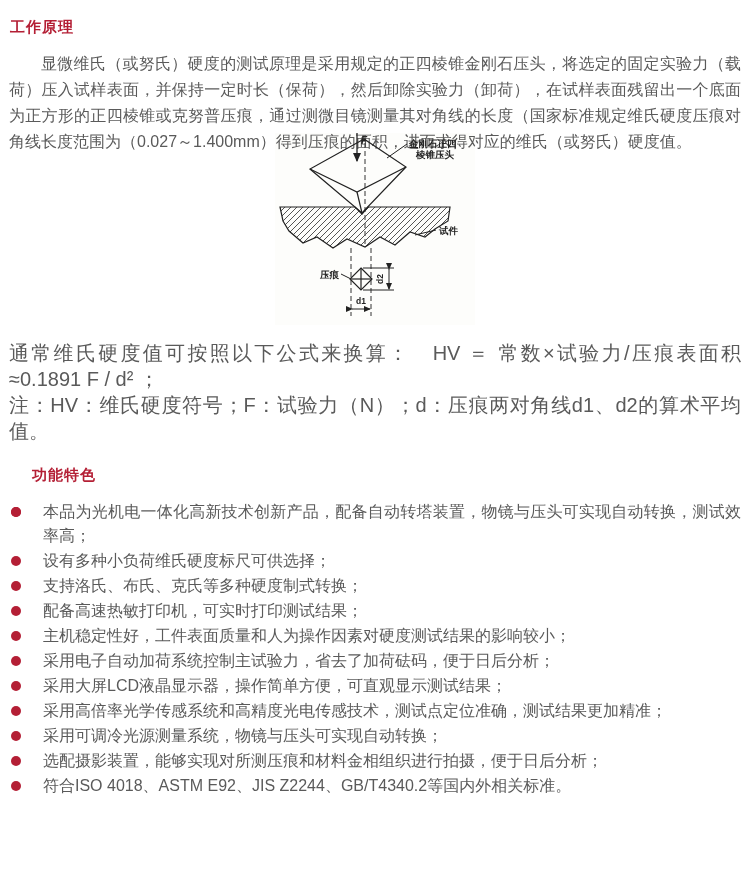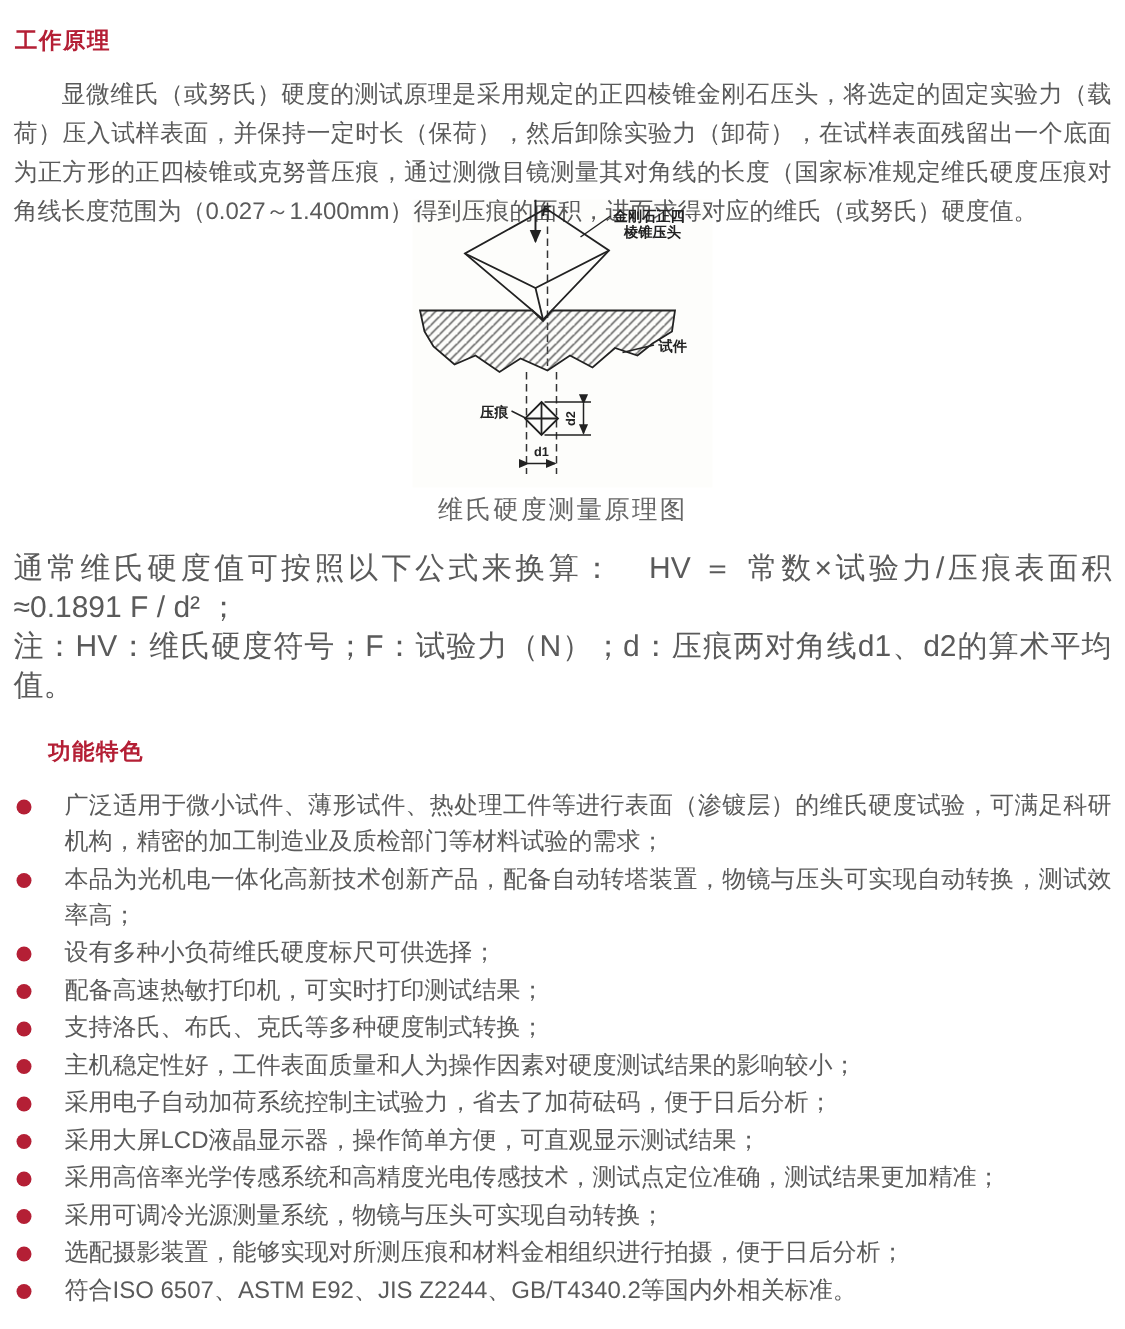--- a/index.html
+++ b/index.html
@@ -138,53 +138,51 @@
 
       <line x1="88" y1="135" x2="119" y2="135" stroke="#222" stroke-width="1"></line>
       <line x1="88" y1="157" x2="119" y2="157" stroke="#222" stroke-width="1"></line>
       <line x1="114" y1="136" x2="114" y2="156" stroke="#222" stroke-width="1" marker-start="url(#arr)" marker-end="url(#arr)"></line>
       <text x="108" y="146" font-size="8.5" font-weight="bold" text-anchor="middle" transform="rotate(-90 108 146)">d2</text>
 
       <text x="86" y="171" font-size="8.5" font-weight="bold" text-anchor="middle">d1</text>
       <line x1="77" y1="176" x2="95" y2="176" stroke="#222" stroke-width="1" marker-start="url(#arr)" marker-end="url(#arr)"></line>
     </svg>
 
-    <div class="figure-caption">维氏硬度测量原理图</div>
   </div>
 
   <div class="formula-block">
     <div class="formula-line">通常维氏硬度值可按照以下公式来换算：　HV ＝ 常数×试验力/压痕表面积 ≈0.1891 F / d² ；</div>
     <div class="formula-line">注：HV：维氏硬度符号；F：试验力（N）；d：压痕两对角线d1、d2的算术平均值。</div>
   </div>
 
   <h2 class="section-heading second">功能特色</h2>
 
   <ul class="features-list">
     <li>
       <span class="bullet-dot"></span>
-      <span>广泛适用于微小试件、薄形试件、热处理工件等进行表面（渗镀层）的维氏硬度试验，可满足科研机构，精密的加工制造业及质检部门等材料试验的需求；</span>
     </li>
     <li>
       <span class="bullet-dot"></span>
       <span>本品为光机电一体化高新技术创新产品，配备自动转塔装置，物镜与压头可实现自动转换，测试效率高；</span>
     </li>
     <li>
       <span class="bullet-dot"></span>
       <span>设有多种小负荷维氏硬度标尺可供选择；</span>
     </li>
     <li>
       <span class="bullet-dot"></span>
+      <span>支持洛氏、布氏、克氏等多种硬度制式转换；</span>
+    </li>
+    <li>
+      <span class="bullet-dot"></span>
       <span>配备高速热敏打印机，可实时打印测试结果；</span>
     </li>
     <li>
       <span class="bullet-dot"></span>
-      <span>支持洛氏、布氏、克氏等多种硬度制式转换；</span>
-    </li>
-    <li>
-      <span class="bullet-dot"></span>
       <span>主机稳定性好，工件表面质量和人为操作因素对硬度测试结果的影响较小；</span>
     </li>
     <li>
       <span class="bullet-dot"></span>
       <span>采用电子自动加荷系统控制主试验力，省去了加荷砝码，便于日后分析；</span>
     </li>
     <li>
       <span class="bullet-dot"></span>
       <span>采用大屏LCD液晶显示器，操作简单方便，可直观显示测试结果；</span>
     </li>
@@ -195,17 +193,17 @@
     <li>
       <span class="bullet-dot"></span>
       <span>采用可调冷光源测量系统，物镜与压头可实现自动转换；</span>
     </li>
     <li>
       <span class="bullet-dot"></span>
       <span>选配摄影装置，能够实现对所测压痕和材料金相组织进行拍摄，便于日后分析；</span>
     </li>
     <li>
       <span class="bullet-dot"></span>
-      <span>符合ISO 6507、ASTM E92、JIS Z2244、GB/T4340.2等国内外相关标准。</span>
+      <span>符合ISO 4018、ASTM E92、JIS Z2244、GB/T4340.2等国内外相关标准。</span>
     </li>
   </ul>
 
 </div>
 
 </body></html>

